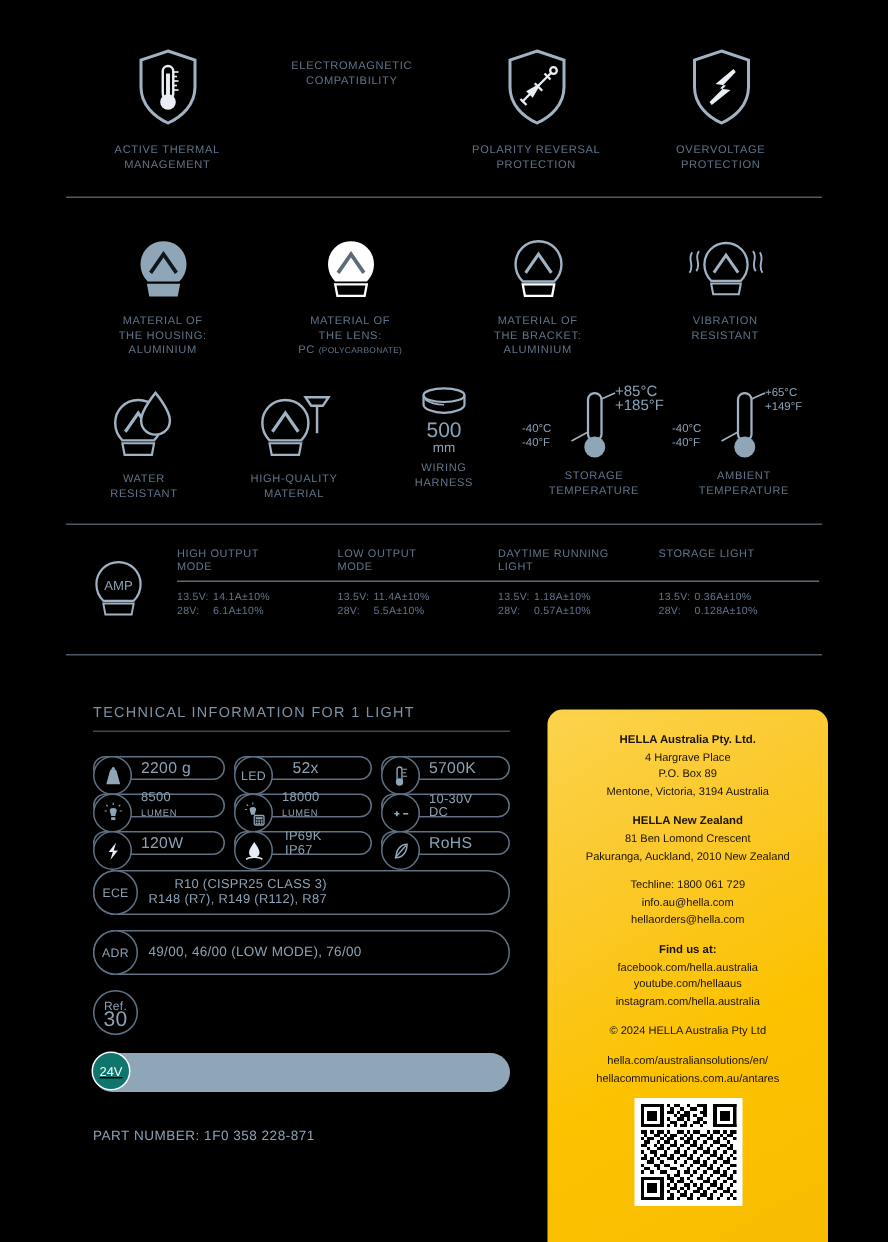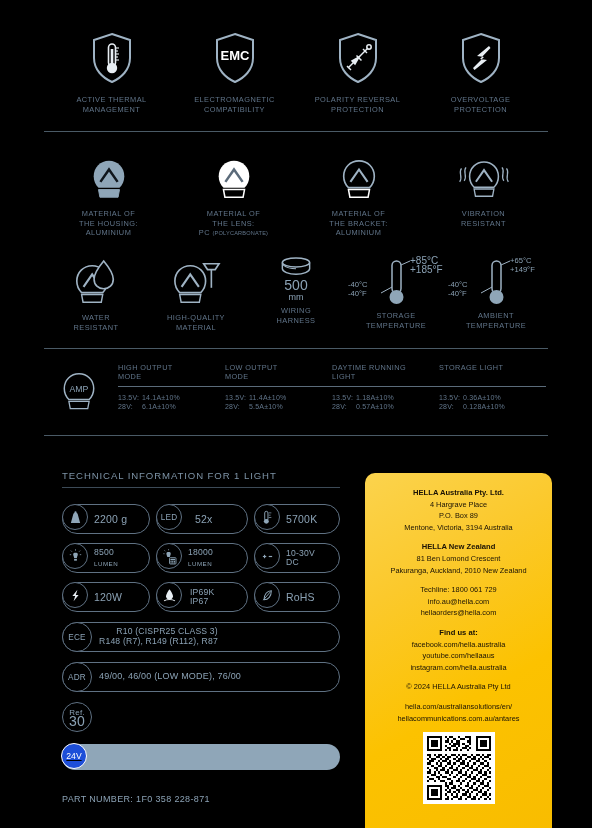--- a/index.html
+++ b/index.html
@@ -63,21 +63,21 @@
   .amp-vlbl { width: 24px; }
 
   
   .tech { position:absolute; left:62px; top:470px; width:278px; }
   .tech-title { color:#7d93a6; font-size:9.6px; letter-spacing:.9px; }
   .tech-line { height:1px; background:#3c4a57; margin-top:6px; }
 
   .pill {
     border: 1px solid #5f7183;
     border-radius: 999px;
-    height: 30px;
+    height: 16px;
     display: flex;
     align-items: center;
     position: relative;
   }
   .pill-circ {
     width: 26px; height: 26px;
     border: 1px solid #5f7183;
     border-radius: 50%;
     position:absolute; left:-1px; top:-1px;
     display:flex; align-items:center; justify-content:center;
@@ -92,21 +92,21 @@
   .pill-lbl { color:#8ba2b5; font-size:8.2px; letter-spacing:.2px;}
   .pill-row { display:flex; margin-top:9px; }
 
   .pill-wide { width: 100%; text-align: right; }
   .pill-wide .pill-txt { font-size:8.6px; line-height:9.6px; }
 
   .badge-24 {
     background:#8fa6b8; border:none; border-radius:999px;
     height:26px; display:flex; align-items:center; position:relative;
   }
-  .badge-24 .pill-circ { background:#1d4ed8; border-color:#fff;text-decoration:underline; }
+  .badge-24 .pill-circ { background:#0f766e; border-color:#fff;text-decoration:underline; }
   .badge-24 .pill-circ span { color:#fff; font-size:8.6px; }
   .badge-24 .t { color:#14202b; font-size:9px; line-height:10.4px; padding-left:34px; font-weight:400;}
 
   .partno { color:#8ba2b5; font-size:9px; letter-spacing:.35px; margin-top:24px; }
 
   
   .card {
     position:absolute; left:365px; top:473px; width:187px; height:372px;
     border-radius: 10px;
     background: linear-gradient(150deg,#fbd34d 0%, #fbc92c 28%, #fcc200 60%, #f8bc00 100%);
@@ -144,26 +144,20 @@
             <line x1="31.5" y1="24" x2="35" y2="24"></line>
               <line x1="31.5" y1="27" x2="34" y2="27"></line>
             <line x1="31.5" y1="30" x2="35" y2="30"></line>
           </g>
         </svg>
       </div>
       <div class="cap"><span>ACTIVE THERMAL</span><br><span>MANAGEMENT</span></div>
     </div>
 
     <div class="shield-cell">
-      <div class="shield-ico">
-        <svg viewBox="0 0 56 56" width="56" height="56">
-          <path d="M28 4 L46 10 V28 C46 40 37 48 28 52 C19 48 10 40 10 28 V10 Z" fill="none" stroke="#9fb3c4" stroke-width="2"></path>
-          <text x="28" y="30" text-anchor="middle" fill="#ffffff" font-family="Liberation Sans, sans-serif" font-size="13" font-weight="bold">EMC</text>
-        </svg>
-      </div>
       <div class="cap"><span>ELECTROMAGNETIC</span><br><span>COMPATIBILITY</span></div>
     </div>
 
     <div class="shield-cell">
       <div class="shield-ico">
         <svg viewBox="0 0 56 56" width="56" height="56">
           <path d="M28 4 L46 10 V28 C46 40 37 48 28 52 C19 48 10 40 10 28 V10 Z" fill="none" stroke="#9fb3c4" stroke-width="2"></path>
           <g stroke="#e8eef3" stroke-width="1.5" fill="none">
             <line x1="18" y1="38" x2="38" y2="18"></line>
             <path d="M22 31 L29 27 L25 34 Z" fill="#e8eef3"></path>

